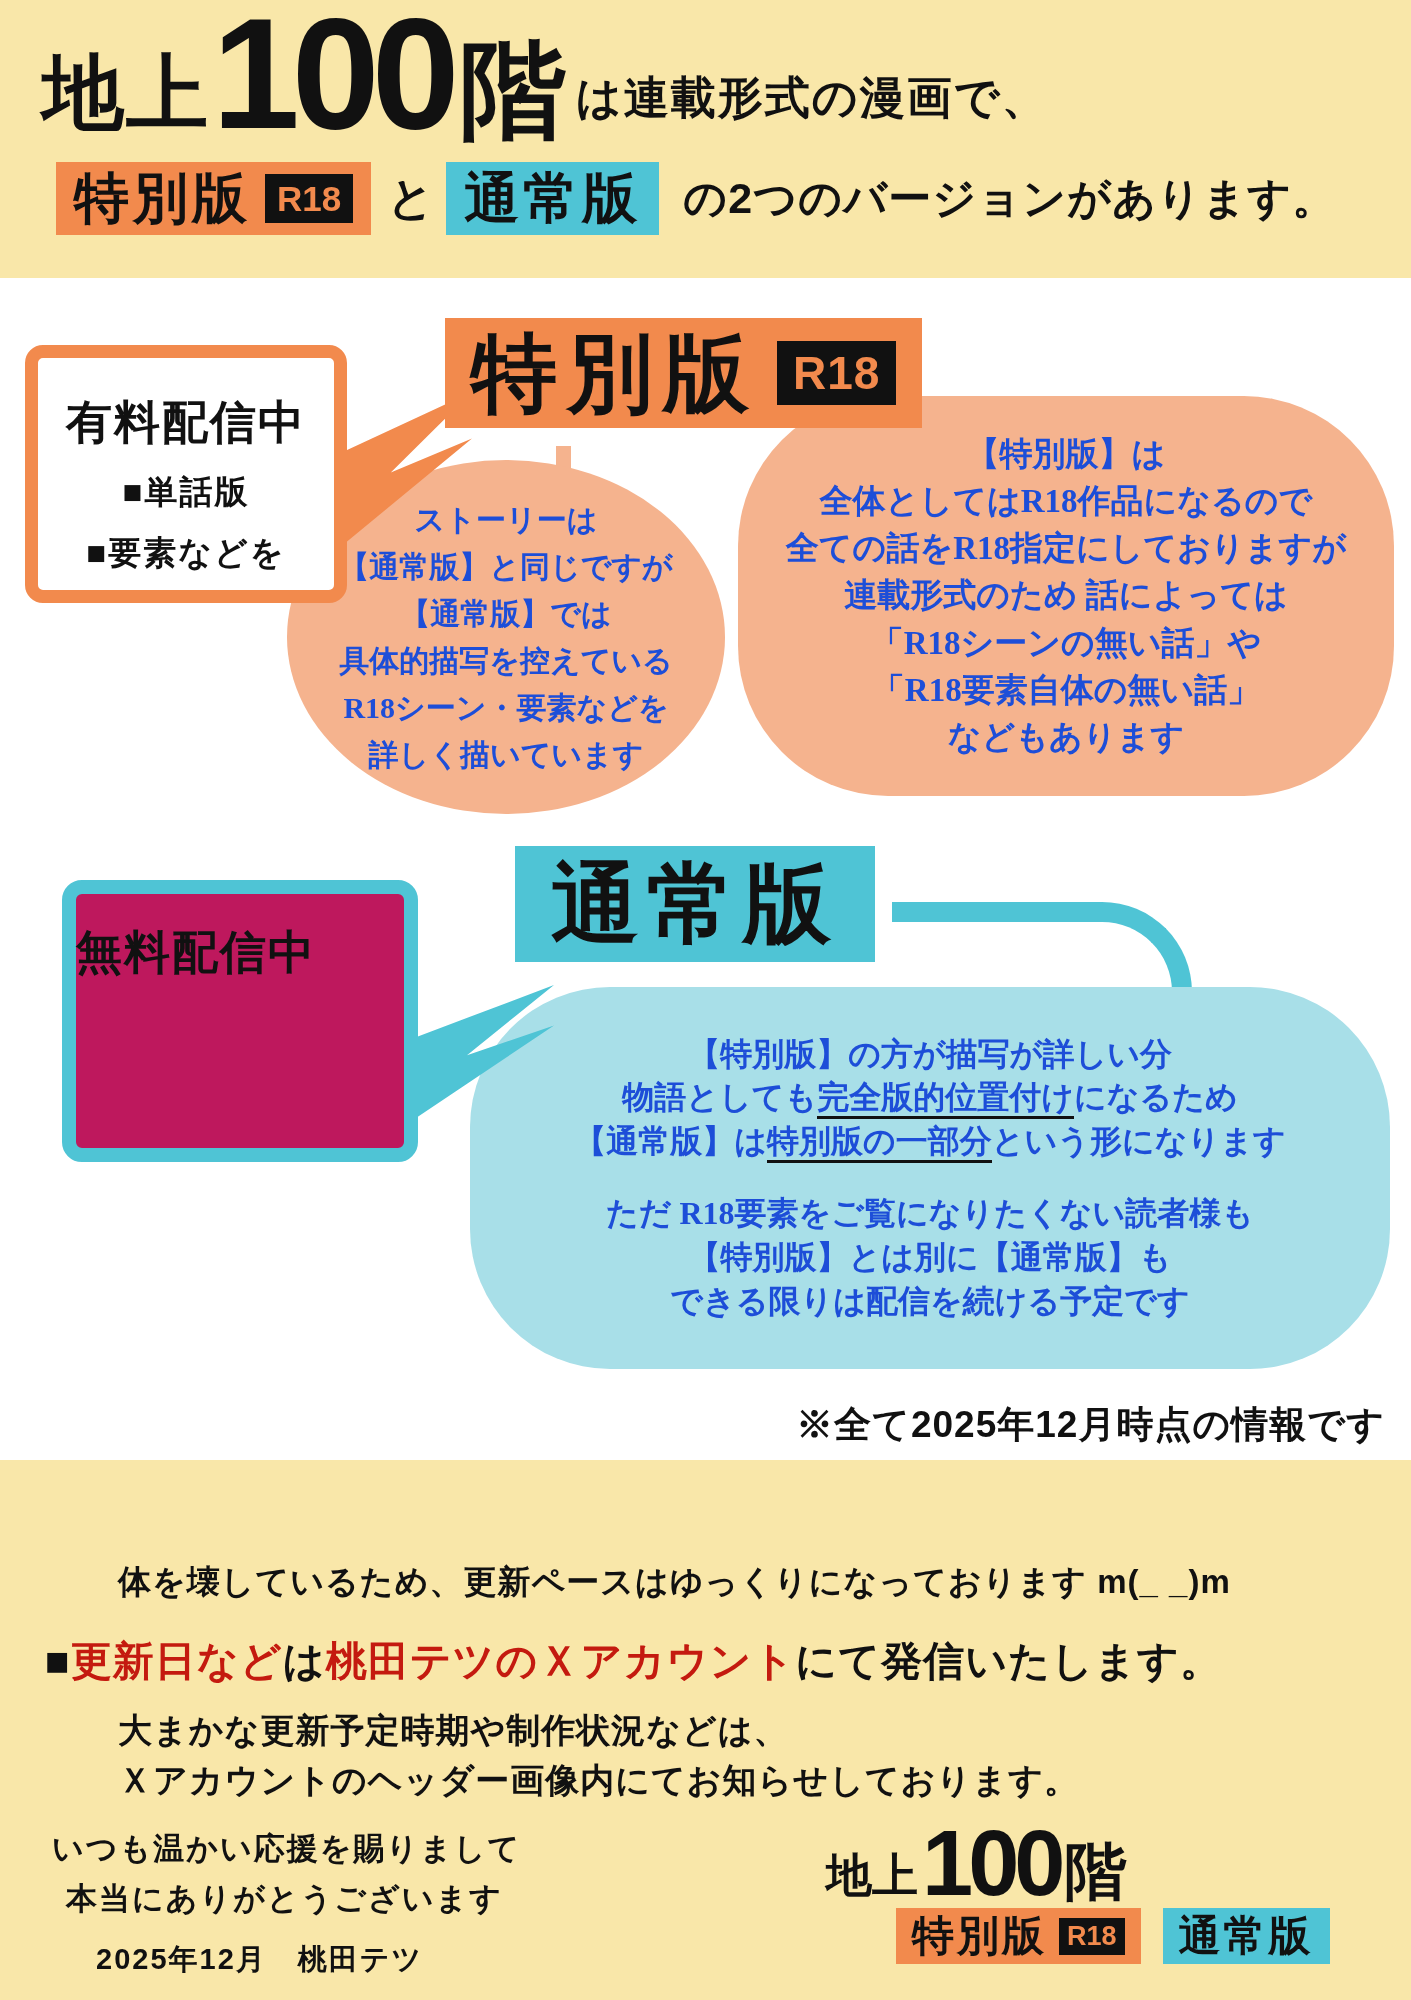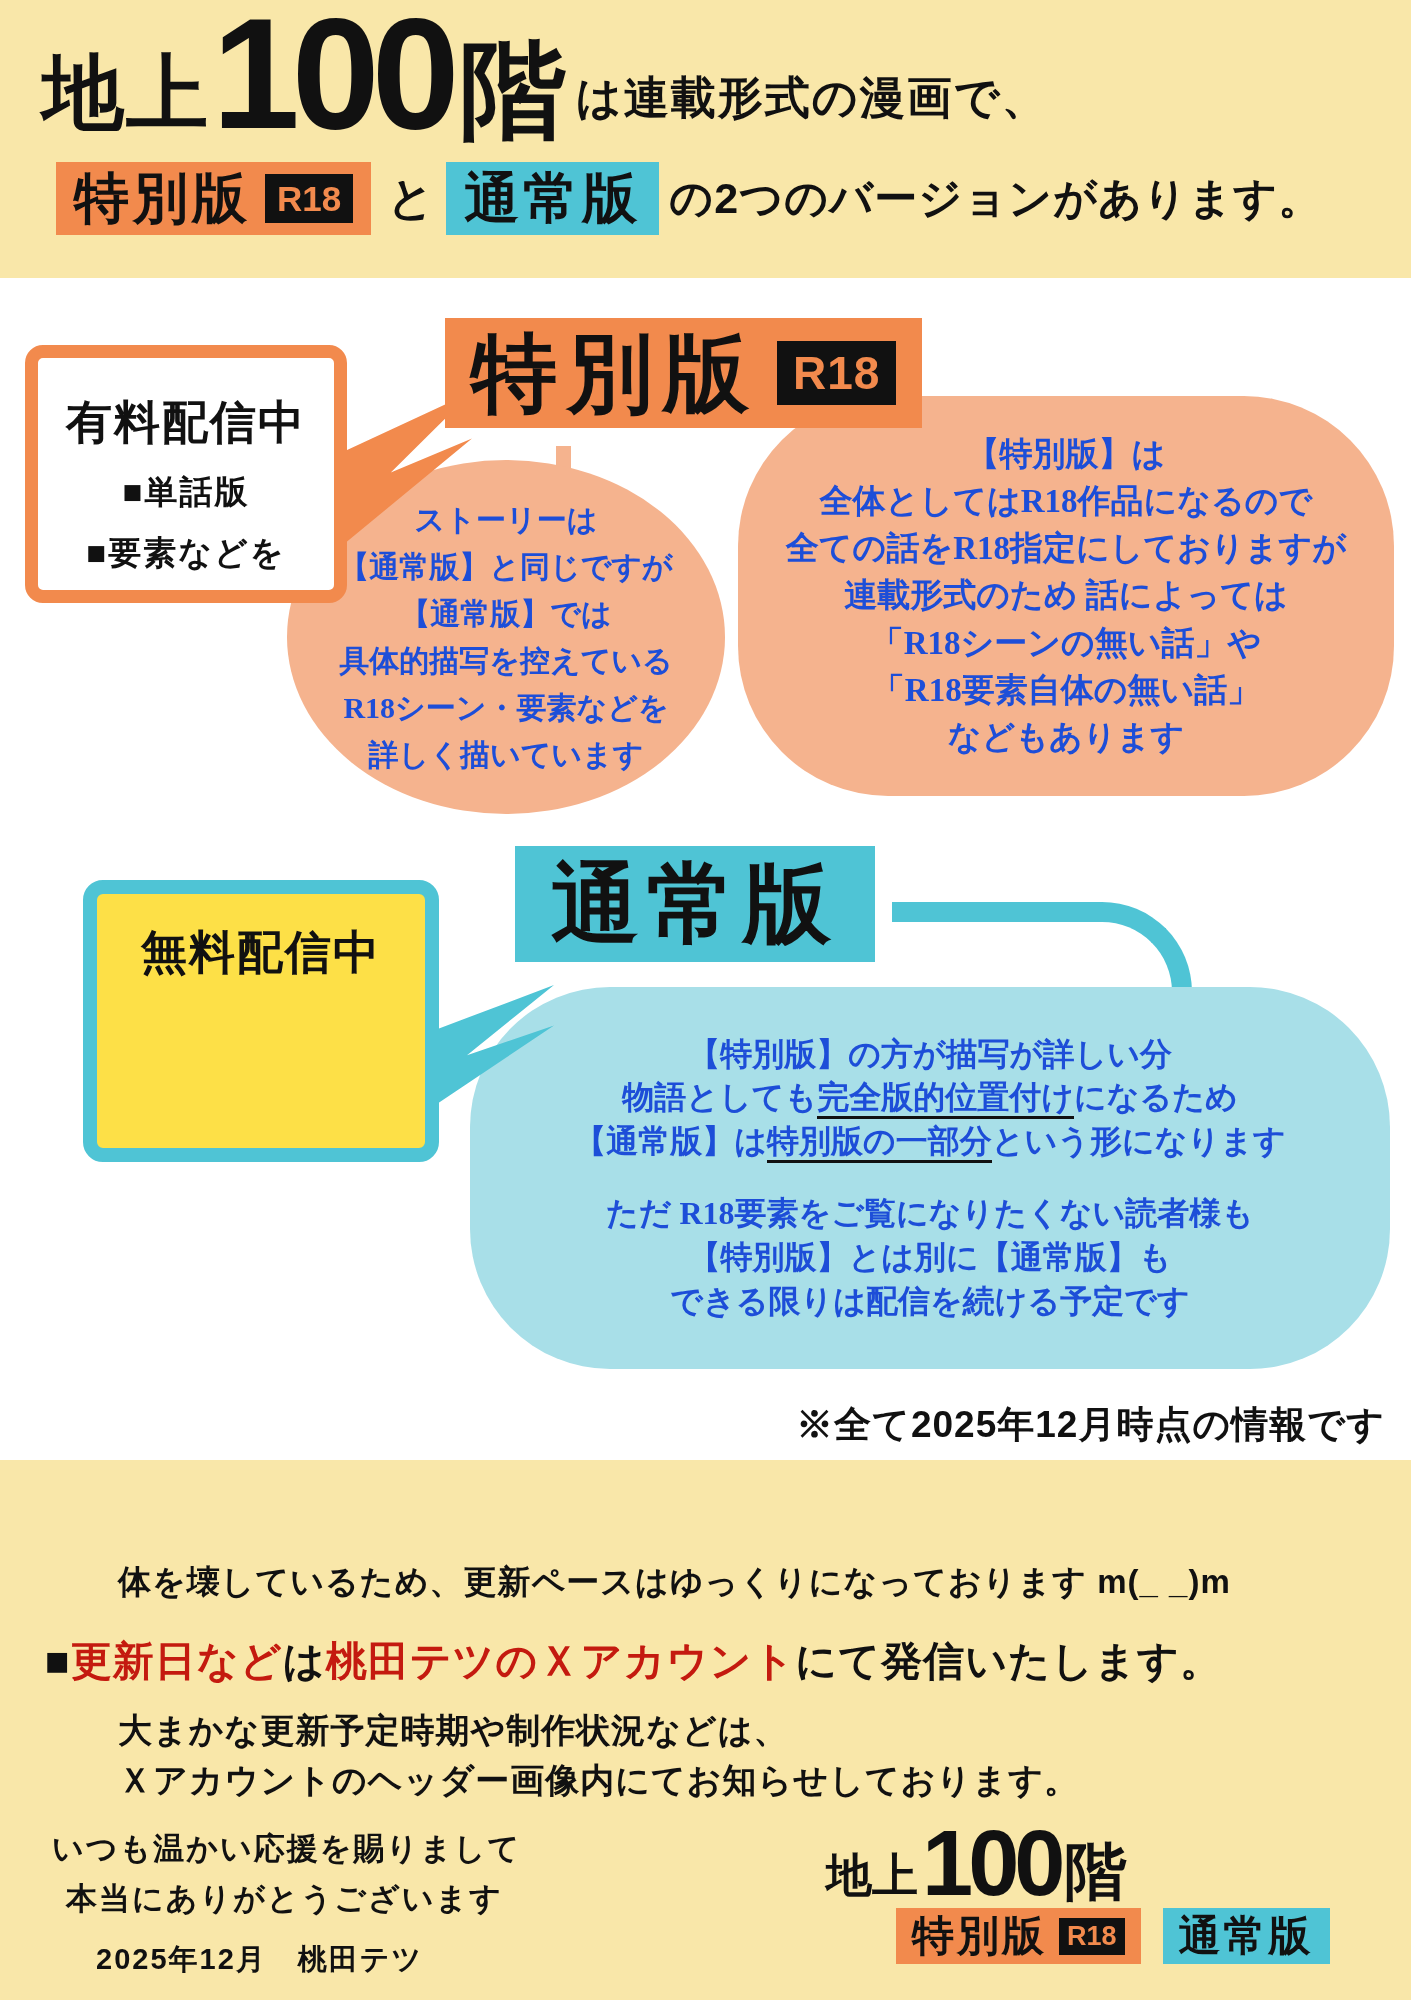--- a/index.html
+++ b/index.html
@@ -17,21 +17,21 @@
   .t-100{font-size:158px; font-weight:800; line-height:.85; letter-spacing:-8px; margin:0 8px 0 2px;}
   .t-kai{font-size:106px; font-weight:900; line-height:.95;}
   .t-rest{font-size:45px; font-weight:800; margin:0 0 12px 10px; letter-spacing:2px;}
 
   .subtitle-line{position:absolute; left:56px; top:162px; display:flex; align-items:center; white-space:nowrap;}
   .chip{display:inline-flex; align-items:center; padding:9px 18px; font-size:55px; font-weight:900; letter-spacing:4px; line-height:1;}
   .chip-orange{background:var(--orange,#F28A4D);}
   .chip-cyan{background:var(--cyan,#4FC4D5); margin-left:4px;}
   .r18-badge{background:#111; color:var(--orange,#F28A4D); font-size:35px; font-weight:800; padding:7px 12px; margin-left:14px; letter-spacing:0; line-height:1;}
   .t-and{font-size:46px; font-weight:800; margin:0 8px 0 16px;}
-  .t-rest2{font-size:43px; font-weight:800; margin-left:10px; letter-spacing:1px;}
+  .t-rest2{font-size:43px; font-weight:800; margin-left:24px; letter-spacing:1px;}
 
   
   .special-header{position:absolute; left:445px; top:318px; background:var(--orange,#F28A4D);
     display:flex; align-items:center; padding:12px 26px; z-index:3;}
   .sh-label{font-size:86px; font-weight:900; letter-spacing:10px; line-height:1;}
   .sh-r18{background:#111; color:var(--orange,#F28A4D); font-size:46px; font-weight:800; padding:9px 16px; margin-left:18px; line-height:1; letter-spacing:1px;}
 
   .paid-box{position:absolute; left:25px; top:345px; width:322px; height:258px; background:#fff;
     border:13px solid var(--orange,#F28A4D); border-radius:18px; text-align:center; box-sizing:border-box; z-index:3;}
   .pb-title{font-size:46px; font-weight:900; margin-top:34px; letter-spacing:2px;}
@@ -45,22 +45,22 @@
   .bubble{position:absolute; display:flex; flex-direction:column; justify-content:center; text-align:center;
     font-family:"Liberation Serif", serif; font-weight:600; color:#1d4ed8; z-index:1;}
   .left-bubble{left:287px; top:460px; width:438px; height:354px; background:var(--salmon,#F5B38E); border-radius:50%; font-size:30px; line-height:1.57;}
   .right-bubble{left:738px; top:396px; width:656px; height:400px; background:var(--salmon,#F5B38E); border-radius:150px; font-size:33px; line-height:1.43;}
 
   
   .normal-header{position:absolute; left:515px; top:846px; background:var(--cyan,#4FC4D5);
     padding:14px 36px; font-size:88px; font-weight:900; letter-spacing:8px; line-height:1; z-index:3;}
   .cyan-swoosh{position:absolute; left:892px; top:902px; width:300px; height:90px; box-sizing:border-box;
     border-top:20px solid var(--cyan,#4FC4D5); border-right:20px solid var(--cyan,#4FC4D5); border-top-right-radius:100px; z-index:0;}
-  .free-box{position:absolute; left:62px; top:880px; width:356px; height:282px; background:#fde047;
-    border:14px solid var(--cyan,#4FC4D5); border-radius:20px; text-align:center; box-sizing:border-box; z-index:3;margin-left:21px;}
+  .free-box{position:absolute; left:62px; top:880px; width:356px; height:282px; background:#be185d;
+    border:14px solid var(--cyan,#4FC4D5); border-radius:20px; box-sizing:border-box; z-index:3;}
   .fb-title{font-size:46px; font-weight:900; margin-top:28px; letter-spacing:2px; font-family:"Liberation Sans", sans-serif;}
   .fb-body{margin-top:14px; font-size:30px; line-height:1.52; font-family:"Liberation Serif", serif; font-weight:600;}
   .free-tail{position:absolute; left:404px; top:985px; width:150px; height:135px; background:var(--cyan,#4FC4D5);
     clip-path:polygon(0 42%, 100% 0, 42% 52%, 100% 30%, 6% 100%); z-index:2;}
   .normal-bubble{left:470px; top:966px; width:920px; height:382px; background:var(--lightcyan,#A8DFE8); border-radius:140px; font-size:32px; line-height:1.37;margin-top:21px;}
   .gap-row{height:28px;}
   .u{border-bottom:3px solid #111; padding-bottom:1px;}
 
   .note{position:absolute; right:26px; top:1400px; font-size:37px; font-weight:800; letter-spacing:1px;}
 

